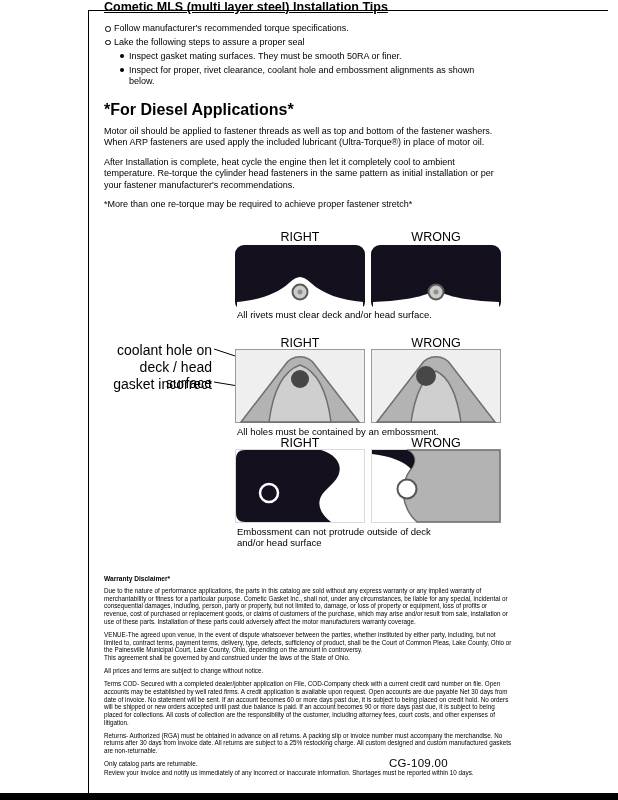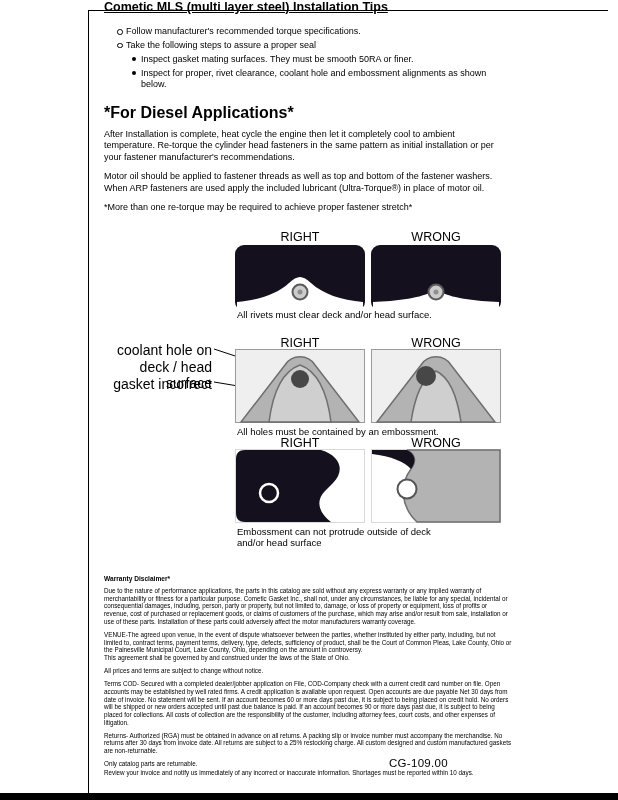--- a/index.html
+++ b/index.html
@@ -7,21 +7,21 @@
     position:relative; width:618px; height:800px; background:#ffffff;
     font-family:"Liberation Sans", sans-serif; color:#000; overflow:hidden;
   }
   .rule-top { position:absolute; left:88px; right:10px; top:10px; height:1px; background:#000; }
   .rule-left { position:absolute; left:88px; top:10px; width:1px; height:783px; background:#000; }
   .bottom-bar { position:absolute; left:0; bottom:0; width:618px; height:7px; background:#000; }
 
   .intro { position:absolute; left:104px; top:0; width:396px; }
   .title { font-size:12.5px; font-weight:bold; text-decoration:underline; margin:0 0 9px 0; }
 
-  ul.tips { list-style:none; margin:12px; padding:0; font-size:9px; }
+  ul.tips { list-style:none; margin:0; padding:0; font-size:9px; }
   ul.tips li { position:relative; padding-left:10px; margin-bottom:3px; line-height:1.22; }
   li.lvl1::before { content:""; position:absolute; left:1px; top:3px; width:3.5px; height:3.5px;
     border:1px solid #000; border-radius:50%; }
   li.lvl2 { margin-left:15px; }
   li.lvl2::before { content:""; position:absolute; left:1px; top:3.5px; width:4px; height:4px;
     background:#000; border-radius:50%; }
 
   .diesel-heading { font-size:16px; font-weight:bold; margin:14px 0 7px 0; }
   .diesel-para { font-size:9px; line-height:1.28; margin:0 0 8px 0; }
   .diesel-note { font-size:9px; margin:2px 0 0 0; }
@@ -44,29 +44,29 @@
 <body>
 
 <div class="page">
   <div class="rule-top"></div>
   <div class="rule-left"></div>
 
   <div class="intro">
     <h1 class="title">Cometic MLS (multi layer steel) Installation Tips</h1>
     <ul class="tips">
       <li class="lvl1">Follow manufacturer's recommended torque specifications.</li>
-      <li class="lvl1">Take the following steps to assure a proper seal</li>
+      <li class="lvl1">Lake the following steps to assure a proper seal</li>
       <li class="lvl2">Inspect gasket mating surfaces.  They must be smooth 50RA or finer.</li>
       <li class="lvl2">Inspect for proper, rivet clearance, coolant hole and embossment alignments as shown below.</li>
     </ul>
 
     <div class="diesel">
       <div class="diesel-heading">*For Diesel Applications*</div>
+      <p class="diesel-para">Motor oil should be applied to fastener threads as well as top and bottom of the fastener washers. When ARP fasteners are used apply the included lubricant (Ultra-Torque®) in place of motor oil.</p>
       <p class="diesel-para">After Installation is complete, heat cycle the engine then let it completely cool to ambient temperature. Re-torque the cylinder head fasteners in the same pattern as initial installation or per your fastener manufacturer's recommendations.</p>
-      <p class="diesel-para">Motor oil should be applied to fastener threads as well as top and bottom of the fastener washers. When ARP fasteners are used apply the included lubricant (Ultra-Torque®) in place of motor oil.</p>
       <p class="diesel-note">*More than one re-torque may be required to achieve proper fastener stretch*</p>
     </div>
   </div>
 
   <div class="diagrams">
 
     <div class="dg-label" style="left:235px; top:0;">RIGHT</div>
     <div class="dg-label" style="left:371px; top:0;">WRONG</div>
 
     <div class="panel" style="left:235px; top:15px;">

